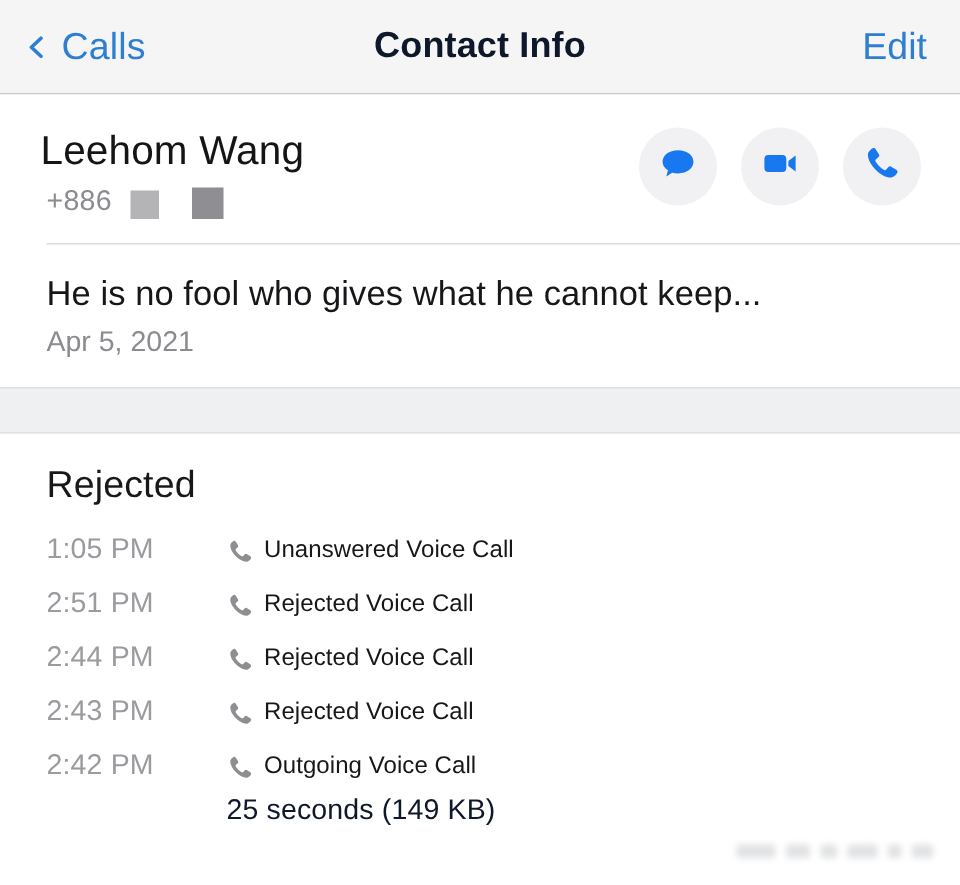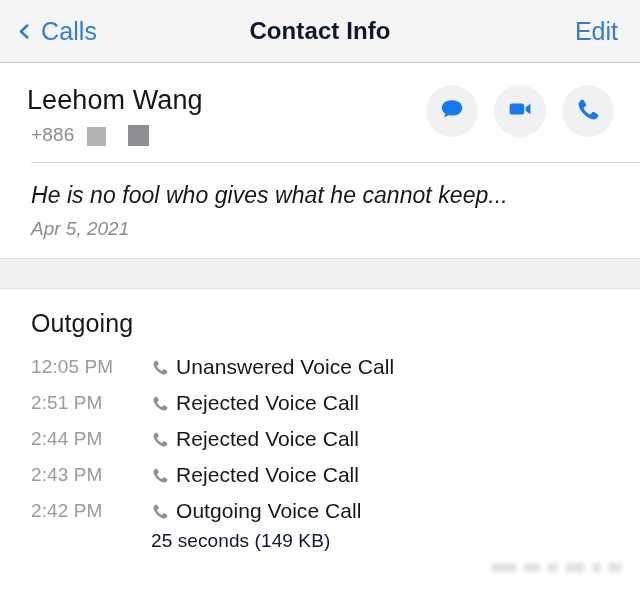--- a/index.html
+++ b/index.html
@@ -133,21 +133,20 @@
     height: 31px;
     background: #eff0f2;
     border-top: 1px solid #dfe0e2;
     border-bottom: 1px solid #dfe0e2;
     box-sizing: border-box;
   }
 
   
   .status-block {
     padding: 19px 0 18px 0;
-    font-style: italic;
   }
   .status-text {
     margin-left: 31px;
     font-size: 23px;
     color: #17171a;
     letter-spacing: 0.05px;
   }
   .status-date {
     margin-left: 31px;
     margin-top: 9px;
@@ -181,21 +180,21 @@
     color: #9a9a9f;
     letter-spacing: 0.1px;
   }
   .call-icon {
     width: 22px;
     display: flex;
     align-items: center;
     justify-content: flex-start;
   }
   .call-label {
-    font-size: 21px;
+    font-size: 16px;
     color: #17171a;
     letter-spacing: 0.05px;
     margin-left: 3px;
   }
   .call-duration {
     margin-left: 151px;
     margin-top: 1px;
     font-size: 19px;
     color: #0f172a;
     letter-spacing: 0.1px;
@@ -289,26 +288,26 @@
 </div>
 
 <div class="status-block">
   <div class="status-text">He is no fool who gives what he cannot keep...</div>
   <div class="status-date">Apr 5, 2021</div>
 </div>
 
 <div class="section-gap"></div>
 
 <div class="calls-section">
-  <div class="calls-heading">Outgoing</div>
+  <div class="calls-heading">Rejected</div>
 
   <div class="call-list">
 
     <div class="call-row">
-      <span class="call-time">12:05 PM</span>
+      <span class="call-time">1:05 PM</span>
       <span class="call-icon">
         <svg width="19" height="19" viewBox="0 0 24 24" aria-hidden="true">
           <path d="M6.6 3.2 C5.6 3.2 3.2 5.3 3.2 7.2 C3.2 12.9 11.1 20.8 16.8 20.8
                    C18.7 20.8 20.8 18.4 20.8 17.4 C20.8 16.9 20.5 16.5 20.0 16.2
                    L17.0 14.3 C16.4 13.9 15.8 14.0 15.4 14.5 L14.1 16.0
                    C13.8 16.4 13.3 16.5 12.9 16.3 C11.0 15.3 8.7 13.0 7.7 11.1
                    C7.5 10.7 7.6 10.2 8.0 9.9 L9.5 8.6 C10.0 8.2 10.1 7.6 9.7 7.0
                    L7.8 4.0 C7.5 3.5 7.1 3.2 6.6 3.2 Z" fill="#8e8e93"></path>
         </svg>
       </span>

